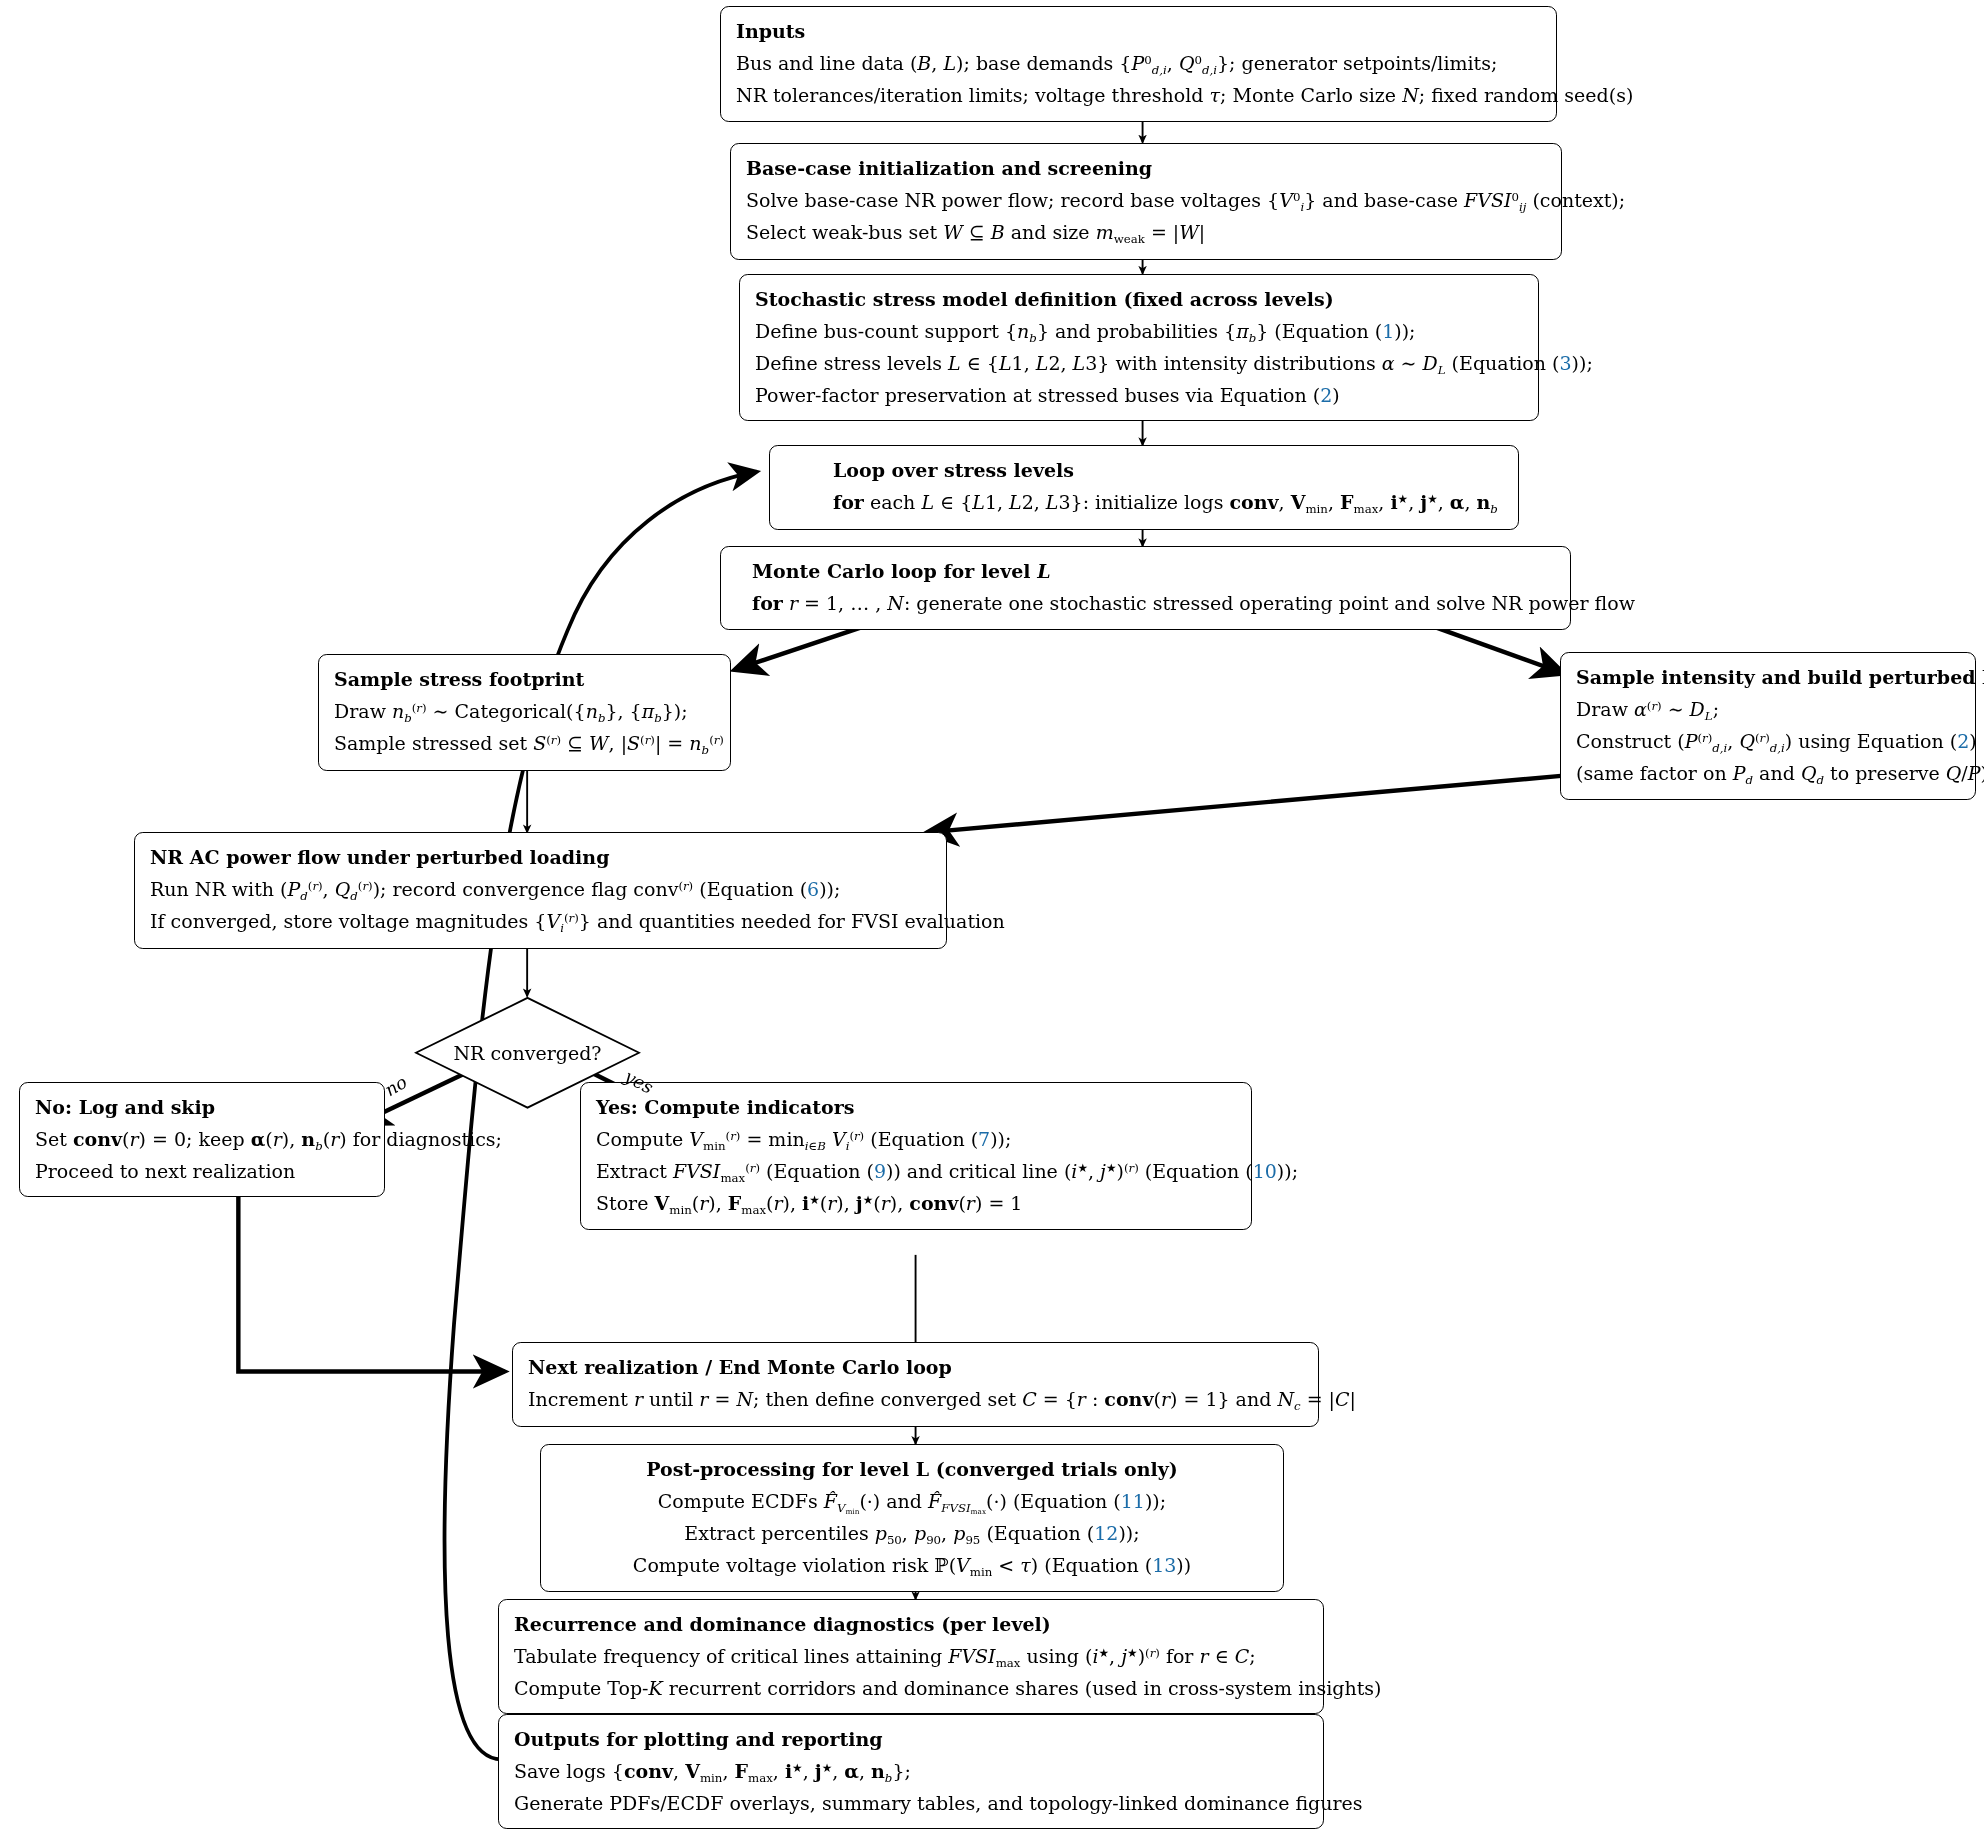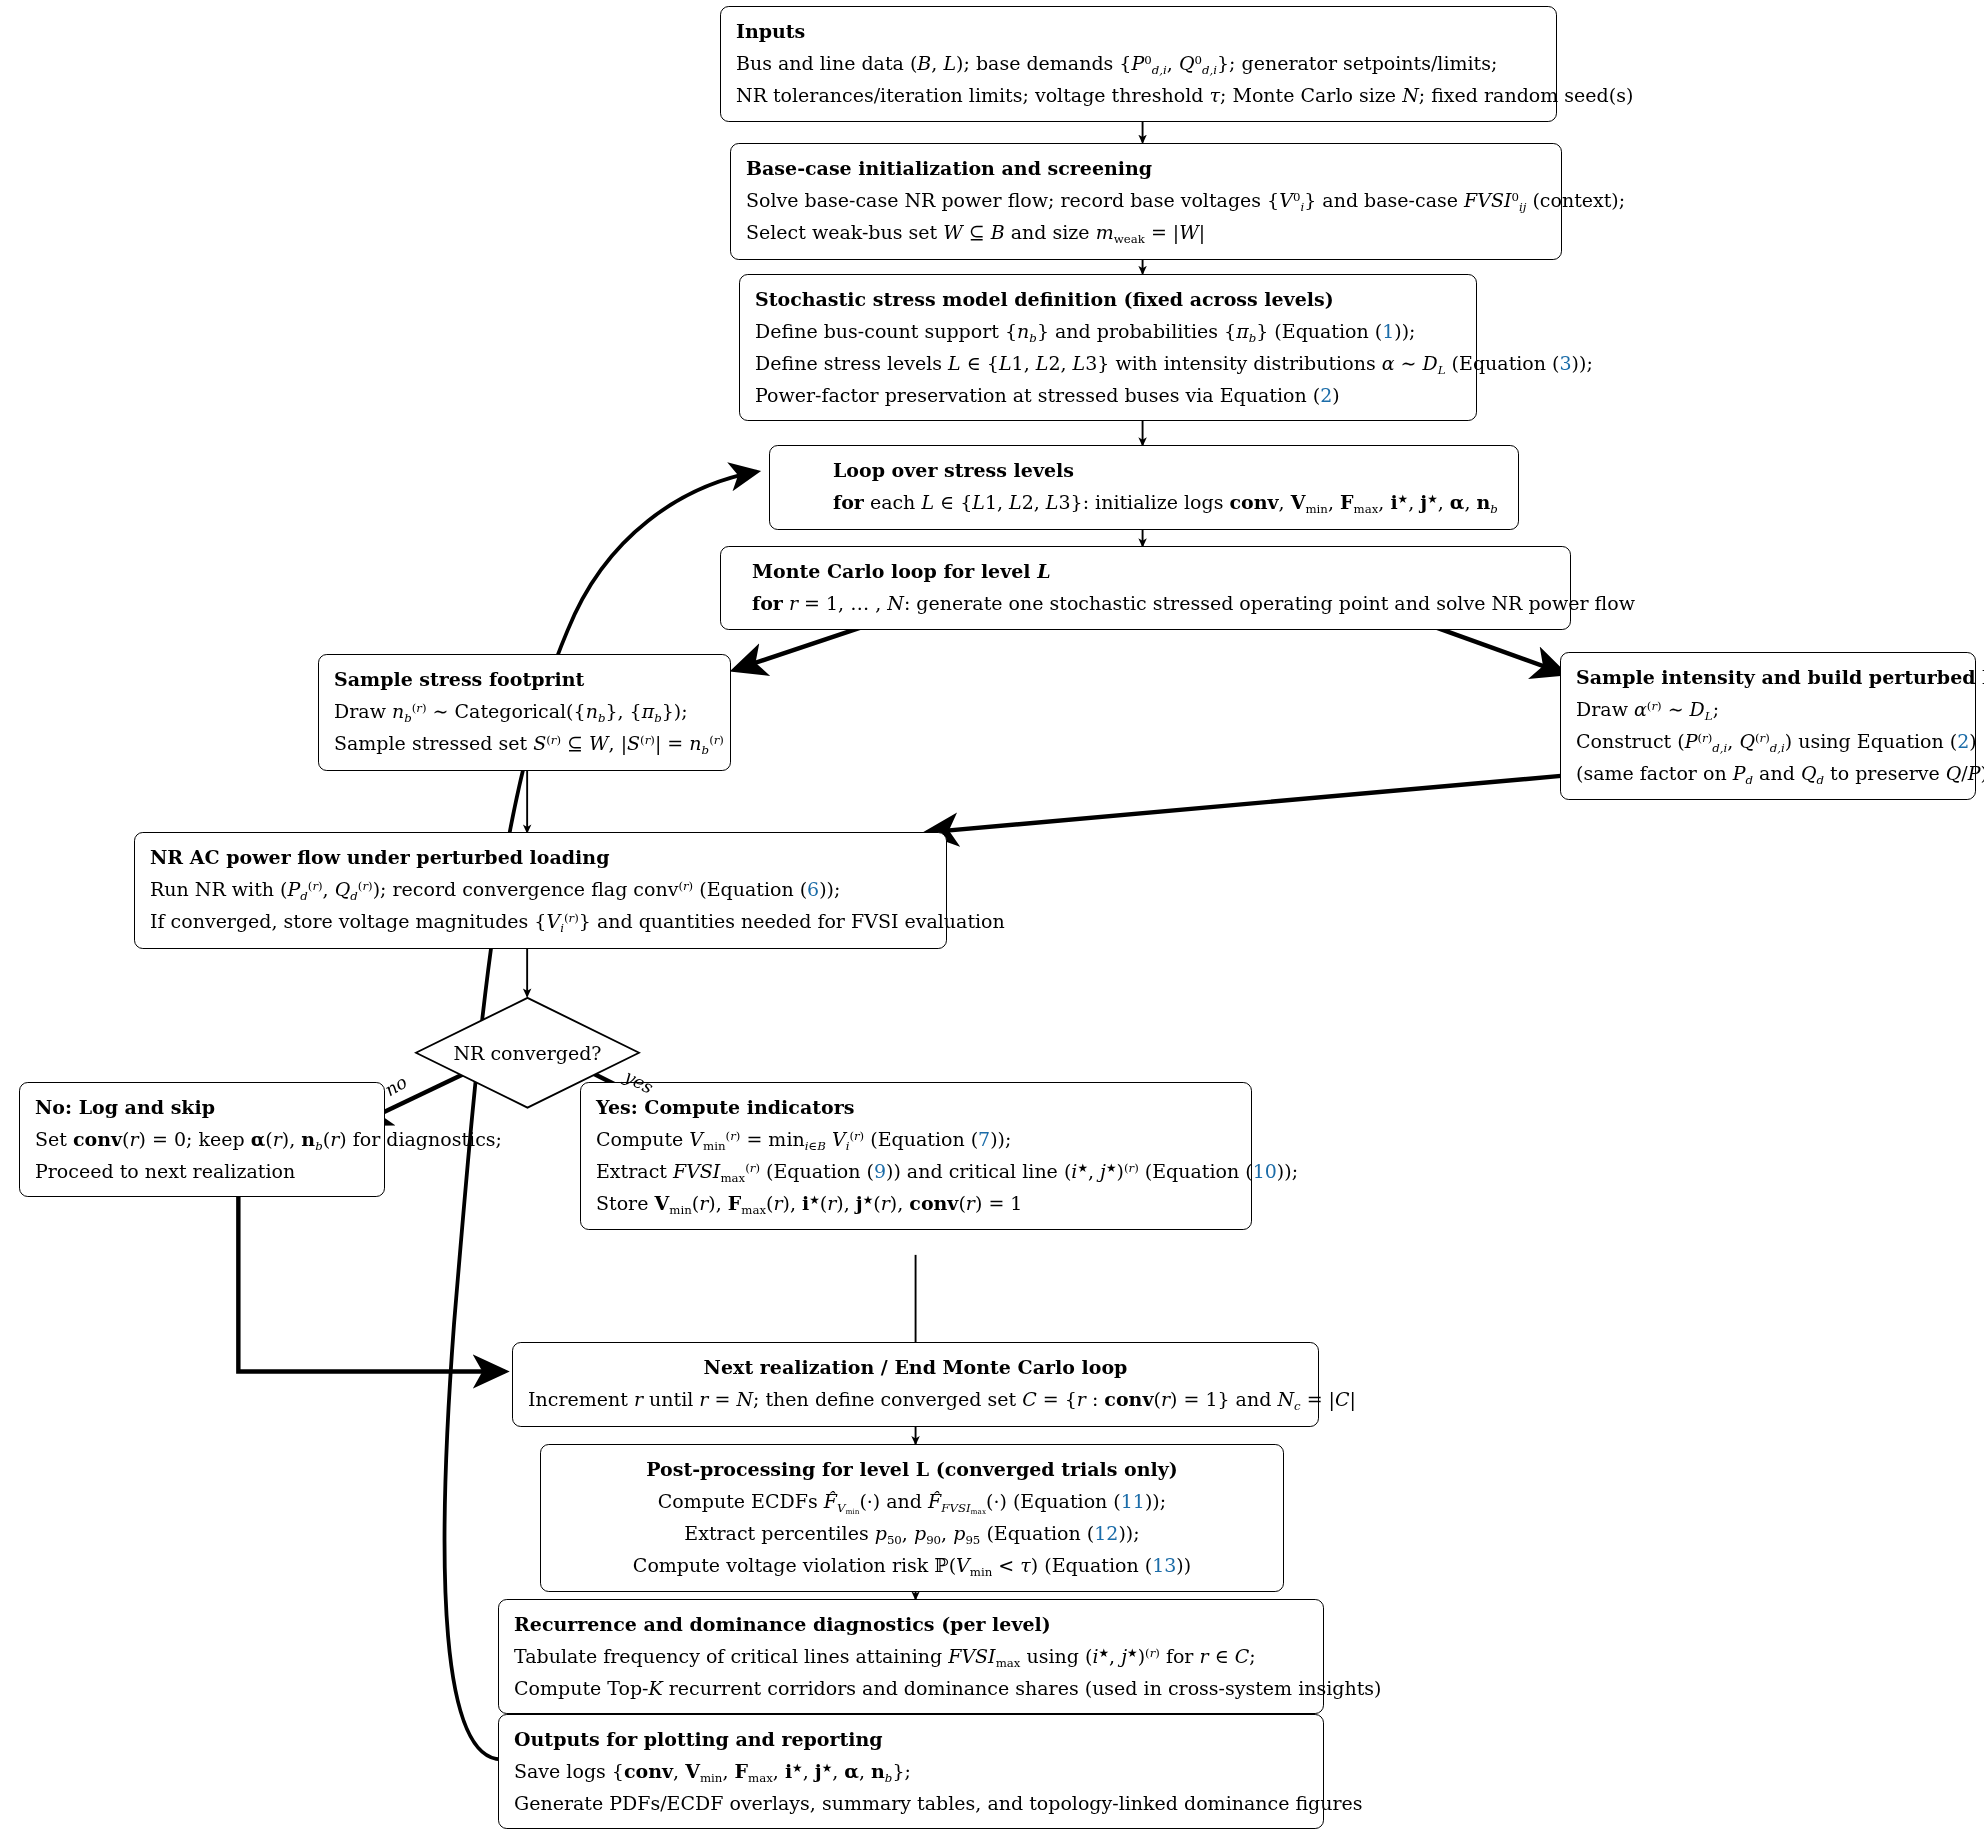--- a/index.html
+++ b/index.html
@@ -139,21 +139,21 @@
     <span class="ln">Bus and line data (<span class="cal">B</span>, <span class="cal">L</span>); base demands {<i class="m">P</i><span class="supu">0</span><span class="sub">d,i</span>, <i class="m">Q</i><span class="supu">0</span><span class="sub">d,i</span>}; generator setpoints/limits;</span>
     <span class="ln">NR tolerances/iteration limits; voltage threshold <i class="m">τ</i>; Monte Carlo size <i class="m">N</i>; fixed random seed(s)</span>
   </div>
 
   <div class="node" style="left:730px;top:143px;width:832px;">
     <span class="ttl">Base-case initialization and screening</span>
     <span class="ln">Solve base-case NR power flow; record base voltages {<i class="m">V</i><span class="supu">0</span><span class="sub">i</span>} and base-case <i class="m">FVSI</i><span class="supu">0</span><span class="sub">ij</span> (context);</span>
     <span class="ln">Select weak-bus set <span class="cal">W</span> ⊆ <span class="cal">B</span> and size <i class="m">m</i><span class="subu">weak</span> = |<span class="cal">W</span>|</span>
   </div>
 
-  <div class="node" style="left:739px;top:274px;width:738px;">
+  <div class="node" style="left:739px;top:274px;width:800px;">
     <span class="ttl">Stochastic stress model definition (fixed across levels)</span>
     <span class="ln">Define bus-count support {<i class="m">n</i><span class="sub">b</span>} and probabilities {<i class="m">π</i><span class="sub">b</span>} (Equation (<span class="eq">1</span>));</span>
     <span class="ln">Define stress levels <i class="m">L</i> ∈ {<i class="m">L</i>1, <i class="m">L</i>2, <i class="m">L</i>3} with intensity distributions <i class="m">α</i> ∼ <span class="cal">D</span><span class="sub">L</span> (Equation (<span class="eq">3</span>));</span>
     <span class="ln">Power-factor preservation at stressed buses via Equation (<span class="eq">2</span>)</span>
   </div>
 
   <div class="node" style="left:769px;top:445px;width:750px;padding-left:63px;">
     <span class="ttl">Loop over stress levels</span>
     <span class="ln"><b class="bf">for</b> each <i class="m">L</i> ∈ {<i class="m">L</i>1, <i class="m">L</i>2, <i class="m">L</i>3}: initialize logs <b class="bf">conv</b>, <b class="bf">V</b><span class="subu">min</span>, <b class="bf">F</b><span class="subu">max</span>, <b class="bf">i</b><span class="supu">★</span>, <b class="bf">j</b><span class="supu">★</span>, <b class="bf">α</b>, <b class="bf">n</b><span class="sub">b</span></span>
   </div>
@@ -197,21 +197,21 @@
     <span class="ln">Proceed to next realization</span>
   </div>
 
   <div class="node" style="left:580px;top:1082px;width:672px;">
     <span class="ttl">Yes: Compute indicators</span>
     <span class="ln">Compute <i class="m">V</i><span class="subu">min</span><span class="supu">(<i class="m">r</i>)</span> = min<span class="sub">i∈<span class="cal">B</span></span> <i class="m">V</i><span class="sub">i</span><span class="supu">(<i class="m">r</i>)</span> (Equation (<span class="eq">7</span>));</span>
     <span class="ln">Extract <i class="m">FVSI</i><span class="subu">max</span><span class="supu">(<i class="m">r</i>)</span> (Equation (<span class="eq">9</span>)) and critical line (<i class="m">i</i><span class="supu">★</span>, <i class="m">j</i><span class="supu">★</span>)<span class="supu">(<i class="m">r</i>)</span> (Equation (<span class="eq">10</span>));</span>
     <span class="ln">Store <b class="bf">V</b><span class="subu">min</span>(<i class="m">r</i>), <b class="bf">F</b><span class="subu">max</span>(<i class="m">r</i>), <b class="bf">i</b><span class="supu">★</span>(<i class="m">r</i>), <b class="bf">j</b><span class="supu">★</span>(<i class="m">r</i>), <b class="bf">conv</b>(<i class="m">r</i>) = 1</span>
   </div>
 
-  <div class="node" style="left:512px;top:1342px;width:807px;text-align:center;">
+  <div class="node" style="left:512px;top:1342px;width:807px;">
     <span class="ttl">Next realization / End Monte Carlo loop</span>
     <span class="ln">Increment <i class="m">r</i> until <i class="m">r</i> = <i class="m">N</i>; then define converged set <span class="cal">C</span> = {<i class="m">r</i> : <b class="bf">conv</b>(<i class="m">r</i>) = 1} and <i class="m">N</i><span class="sub">c</span> = |<span class="cal">C</span>|</span>
   </div>
 
   <div class="node centered" style="left:540px;top:1444px;width:744px;">
     <span class="ttl">Post-processing for level L (converged trials only)</span>
     <span class="ln">Compute ECDFs <i class="m">F̂</i><span class="sub">V<span class="subu">min</span></span>(·) and <i class="m">F̂</i><span class="sub">FVSI<span class="subu">max</span></span>(·) (Equation (<span class="eq">11</span>));</span>
     <span class="ln">Extract percentiles <i class="m">p</i><span class="subu">50</span>, <i class="m">p</i><span class="subu">90</span>, <i class="m">p</i><span class="subu">95</span> (Equation (<span class="eq">12</span>));</span>
     <span class="ln">Compute voltage violation risk ℙ(<i class="m">V</i><span class="subu">min</span> &lt; <i class="m">τ</i>) (Equation (<span class="eq">13</span>))</span>
   </div>

